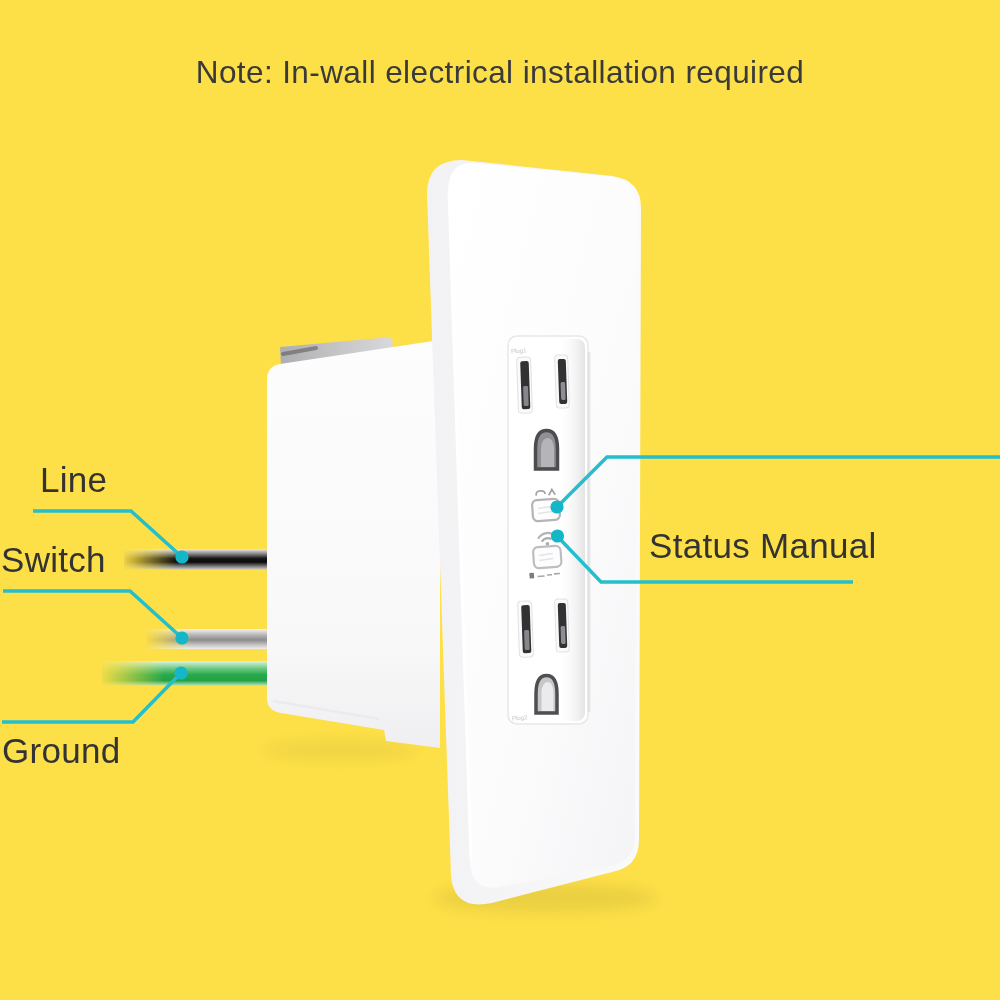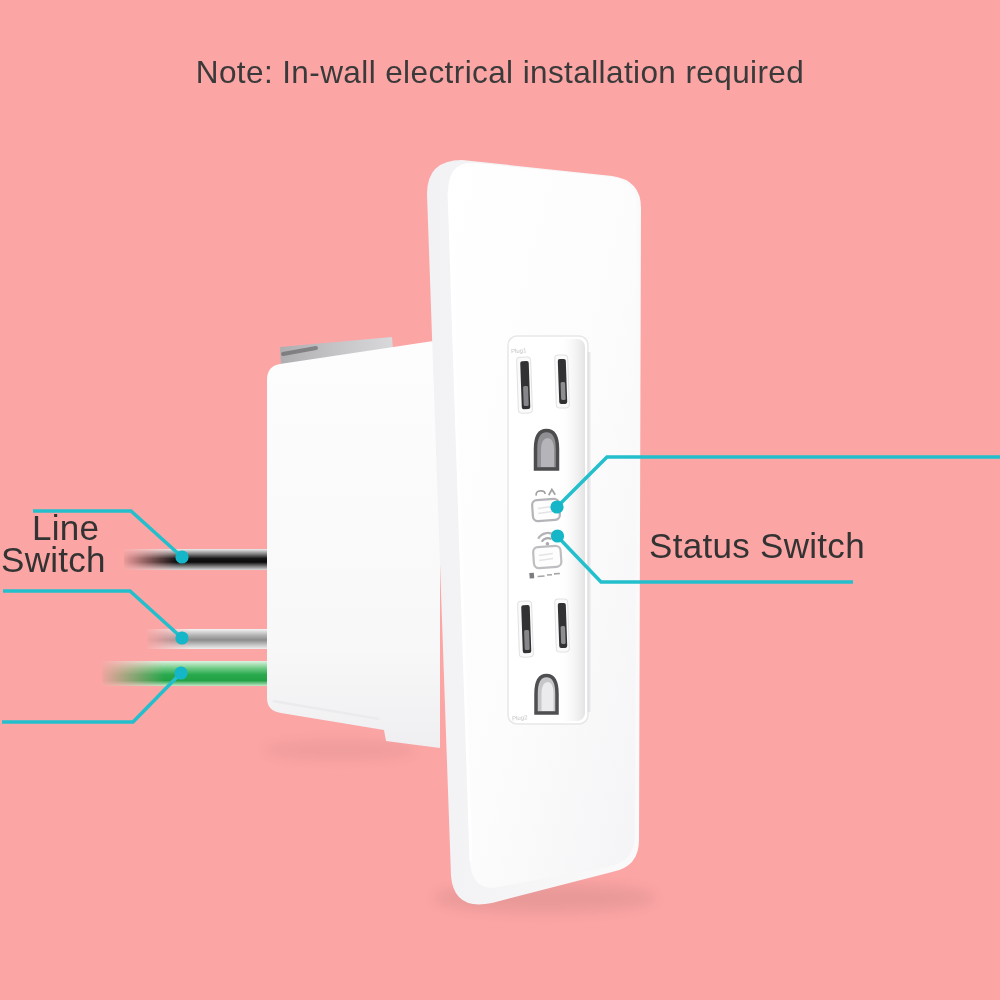--- a/index.html
+++ b/index.html
@@ -1,17 +1,17 @@
 <!DOCTYPE html>
 <html><head>
 <meta charset="utf-8">
 <style>
   html,body{margin:0;padding:0;background:#ffffff;}
   .stage{
-    position:relative;width:1000px;height:1000px;background:#fca5a5;
+    position:relative;width:1000px;height:1000px;background:#fde047;
     overflow:hidden;font-family:"Liberation Sans", sans-serif;
   }
   .stage svg{position:absolute;left:0;top:0;}
   .lbl{
     position:absolute;color:#333333;font-size:35px;line-height:1.1;
     letter-spacing:0.3px;white-space:nowrap;font-weight:400;
   }
   .note{
     position:absolute;left:0;top:54px;width:1000px;text-align:center;
     color:#3a3a3a;font-size:31.5px;letter-spacing:0.4px;white-space:nowrap;
@@ -187,17 +187,18 @@
   <g stroke="none">
     <circle cx="182" cy="557" r="6.6" fill="#14b6c7"></circle>
     <circle cx="182" cy="638" r="6.6" fill="#14b6c7"></circle>
     <circle cx="181" cy="673" r="6.6" fill="#14b6c7"></circle>
     <circle cx="557" cy="507" r="6.6" fill="#14b6c7"></circle>
     <circle cx="557.5" cy="536" r="6.6" fill="#14b6c7"></circle>
   </g>
 </svg>
 
 <div class="note">Note: In-wall electrical installation required</div>
-<div class="lbl" style="left:32px;top:461px;margin-top:48px;">Line</div>
+<div class="lbl" style="left:40px;top:461px;">Line</div>
 <div class="lbl" style="left:1px;top:541px;">Switch</div>
-<div class="lbl" style="left:649px;top:527px;">Status Switch</div>
+<div class="lbl" style="left:2px;top:732px;">Ground</div>
+<div class="lbl" style="left:649px;top:527px;">Status Manual</div>
 
 </div>
 
 </body></html>

